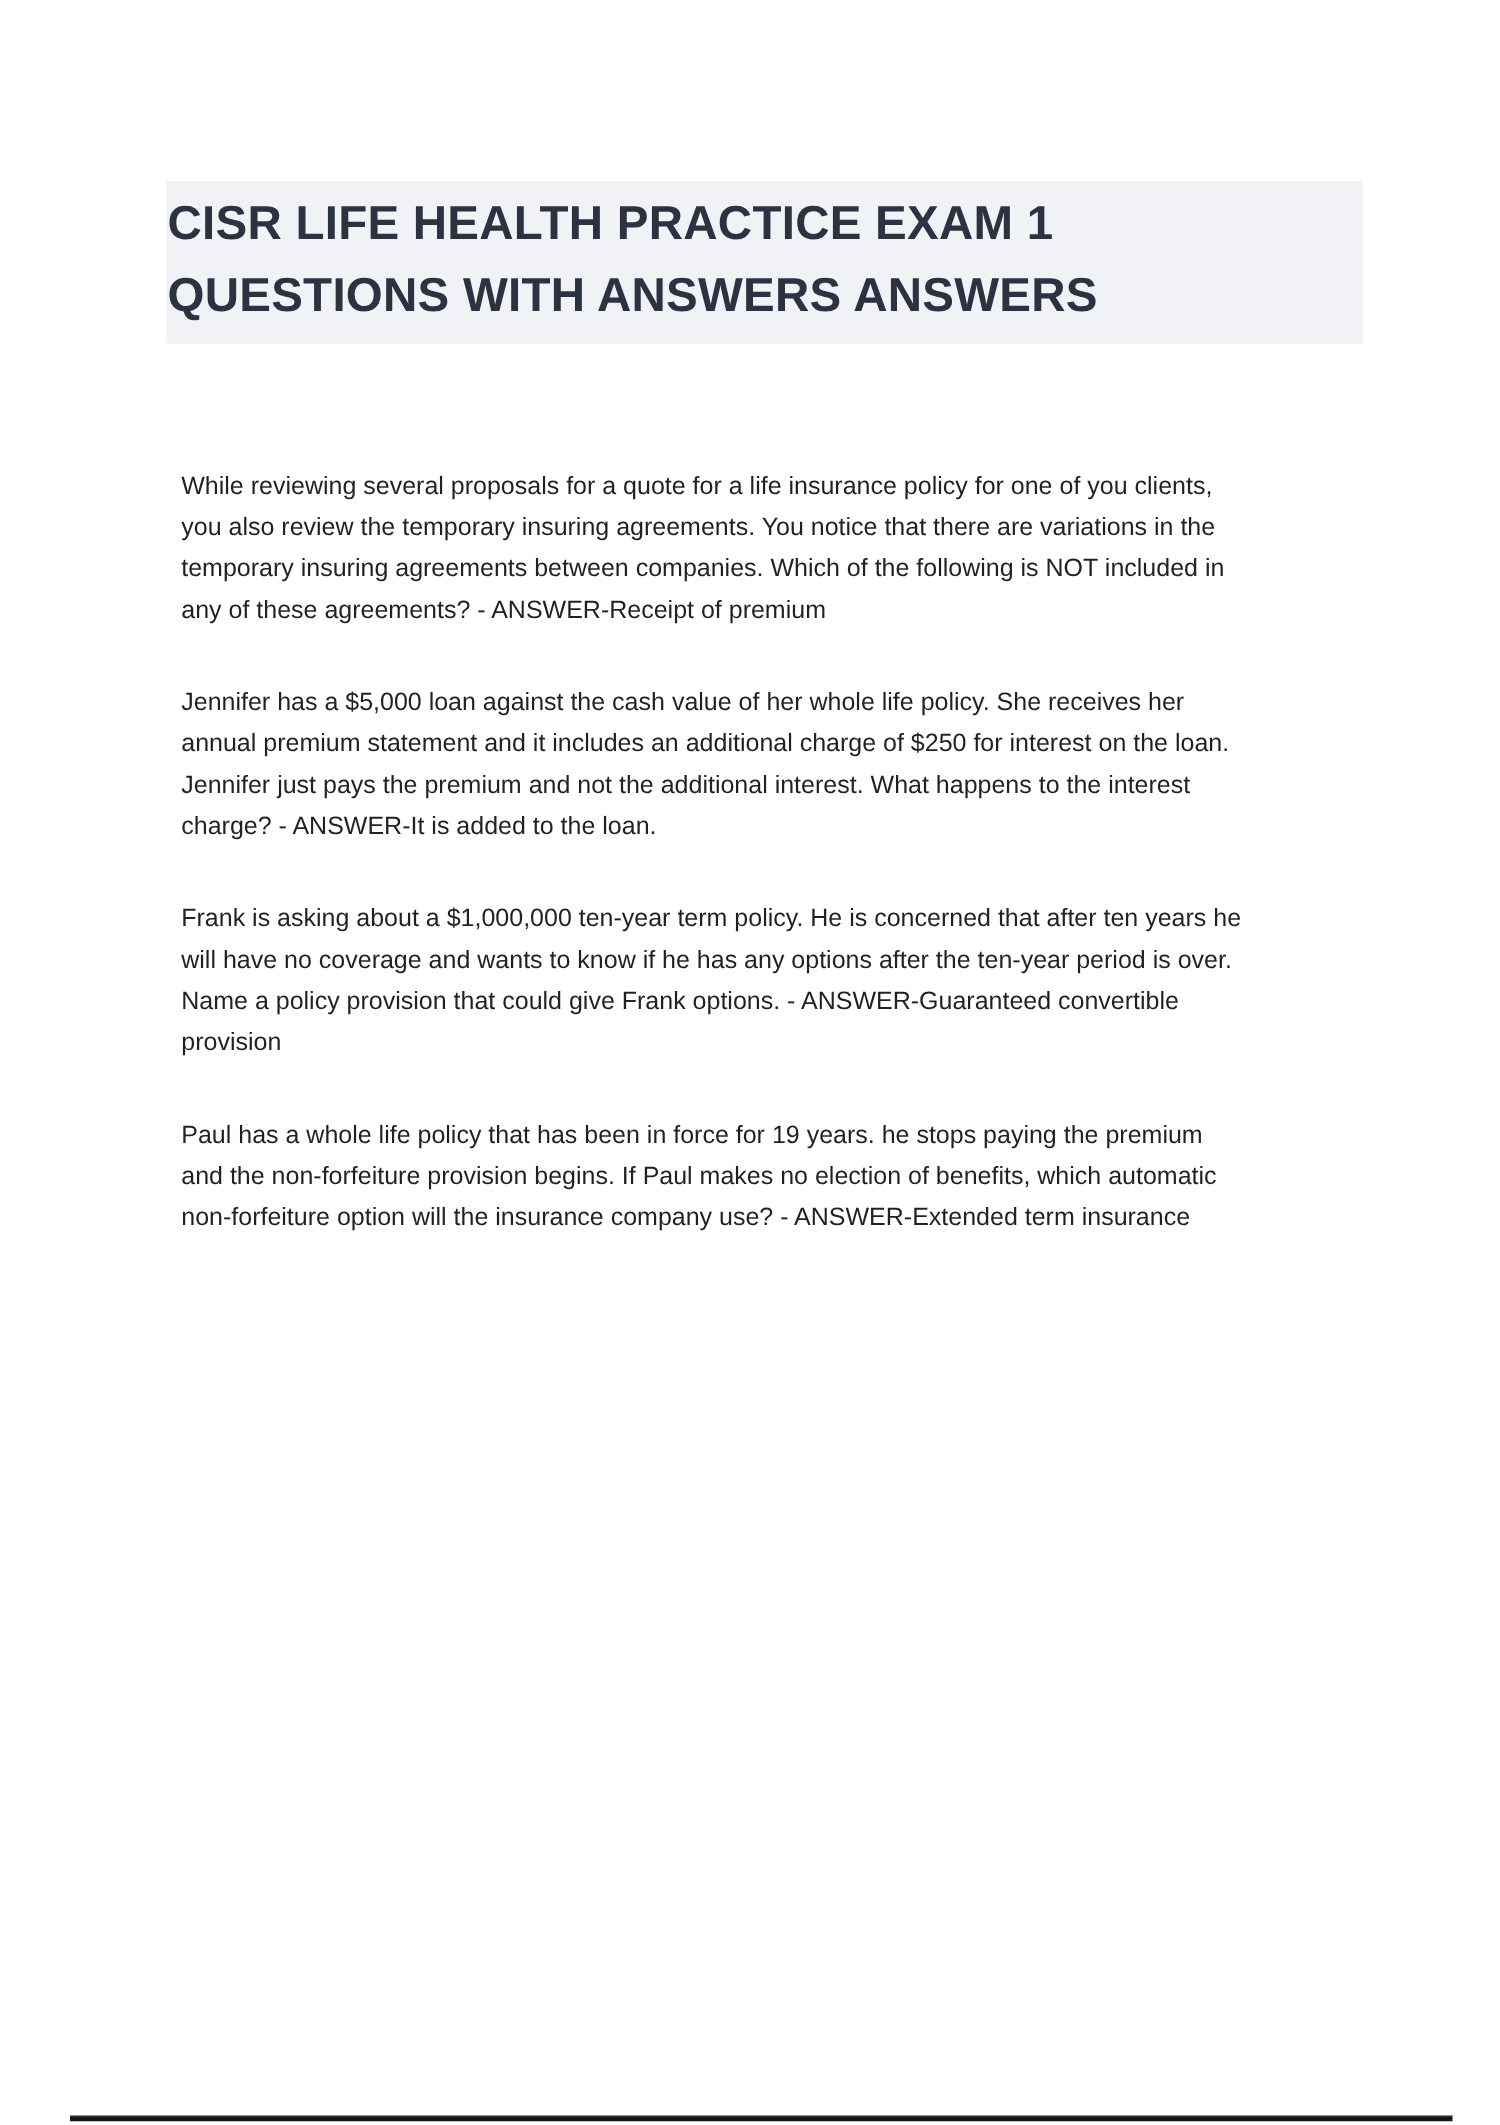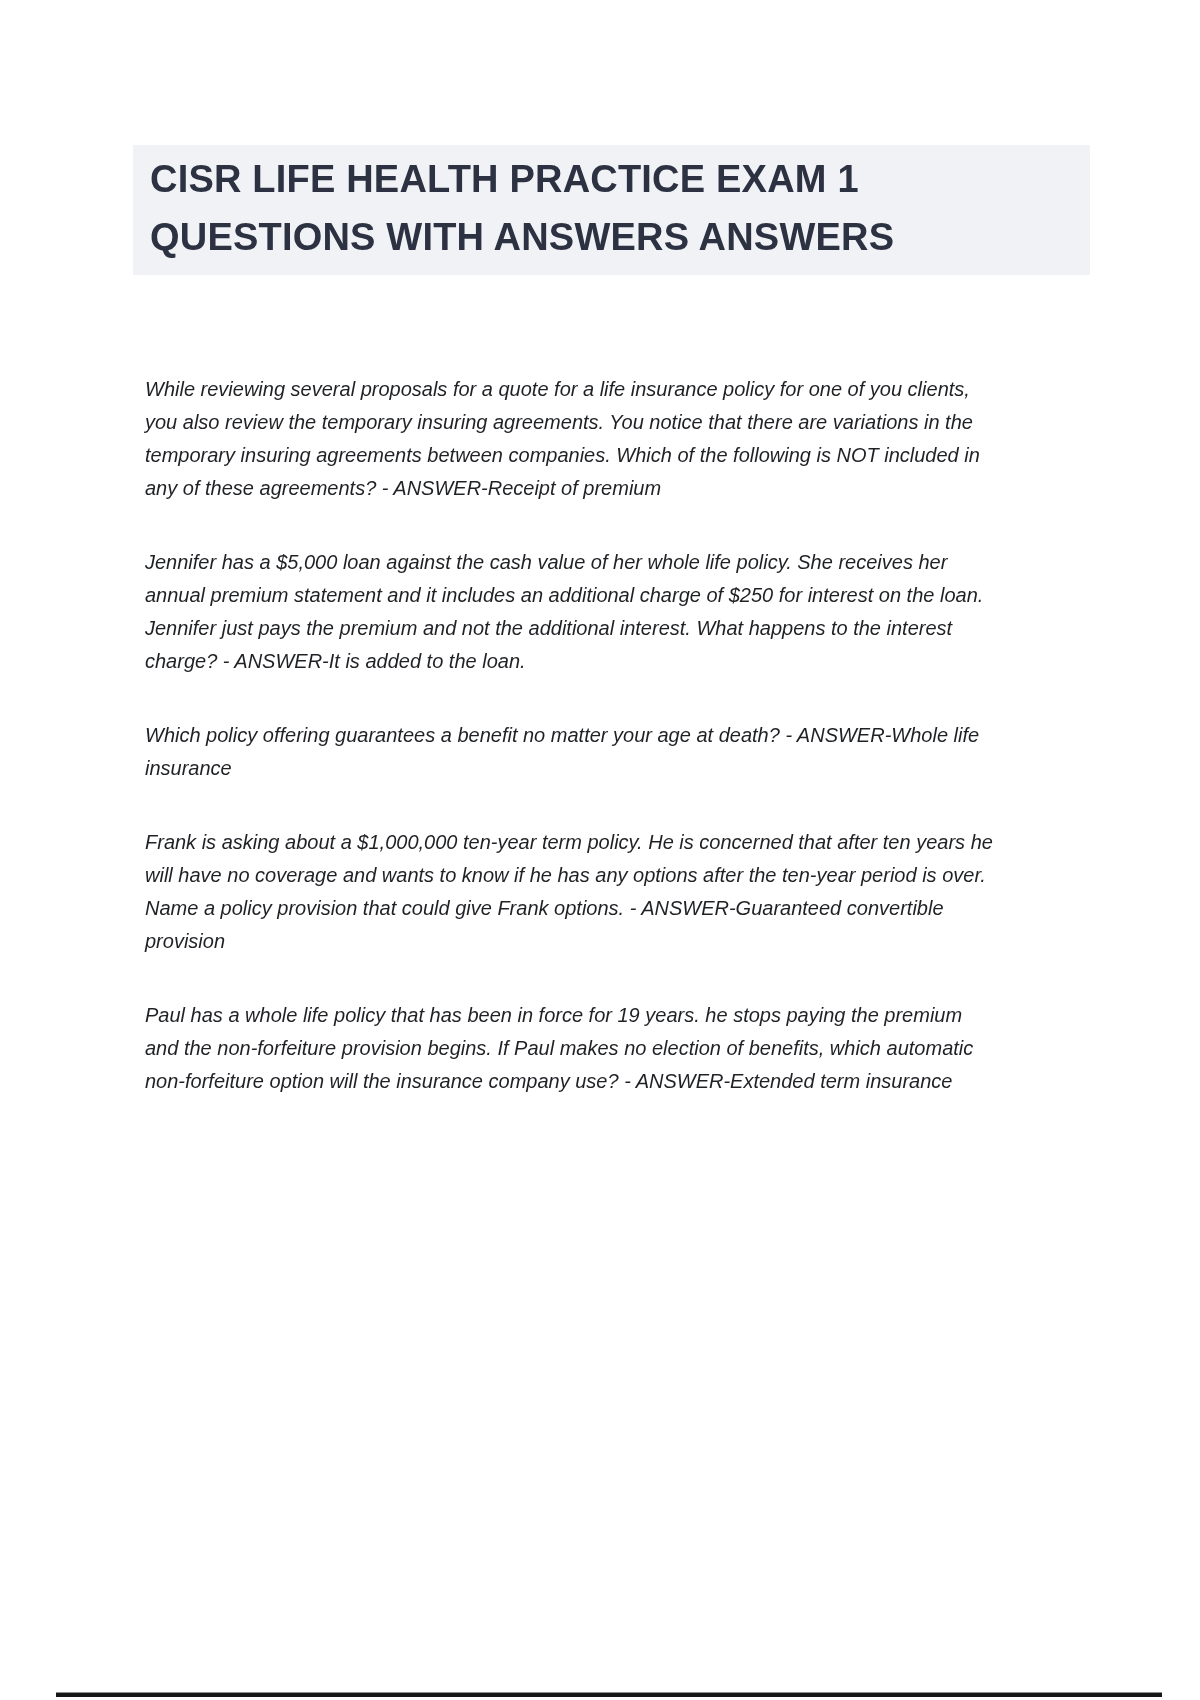--- a/index.html
+++ b/index.html
@@ -18,21 +18,21 @@
     position: absolute;
     inset: 0;
     background: #ffffff;
   }
   .doc-title {
     position: absolute;
     left: 133px;
     top: 145px;
     width: 957px;
     box-sizing: border-box;
-    padding: 5px 10px 9px 17px;
+    padding: 5px 10px 9px 1px;
     background: #f1f2f6;
     color: #2c3242;
     font-size: 38px;
     line-height: 58px;
     font-weight: bold;
     letter-spacing: 0.2px;
     margin: 0;
   }
   .doc-title .title-line {
     display: block;
@@ -43,21 +43,20 @@
     left: 145px;
     top: 373px;
     width: 866px;
     color: #1f2125;
     font-size: 20px;
     line-height: 33px;
   }
   .doc-body p {
     margin: 0 16px 41px 0;
     padding: 0;
-    font-style: italic;
   }
   .page-bottom-rule {
     position: absolute;
     left: 56px;
     top: 1692px;
     width: 1106px;
     height: 4px;
     background: #161616;
     border-top: 1px solid #8f8f8f;
   }
@@ -68,20 +67,19 @@
 <div class="doc-page">
 
   <h1 class="doc-title">
     <span class="title-line">CISR LIFE HEALTH PRACTICE EXAM 1</span>
     <span class="title-line">QUESTIONS WITH ANSWERS ANSWERS</span>
   </h1>
 
   <div class="doc-body">
     <p>While reviewing several proposals for a quote for a life insurance policy for one of you clients, you also review the temporary insuring agreements. You notice that there are variations in the temporary insuring agreements between companies. Which of the following is NOT included in any of these agreements? - ANSWER-Receipt of premium</p>
     <p>Jennifer has a $5,000 loan against the cash value of her whole life policy. She receives her annual premium statement and it includes an additional charge of $250 for interest on the loan. Jennifer just pays the premium and not the additional interest. What happens to the interest charge? - ANSWER-It is added to the loan.</p>
-    <p>Which policy offering guarantees a benefit no matter your age at death? - ANSWER-Whole life insurance</p>
     <p>Frank is asking about a $1,000,000 ten-year term policy. He is concerned that after ten years he will have no coverage and wants to know if he has any options after the ten-year period is over. Name a policy provision that could give Frank options. - ANSWER-Guaranteed convertible provision</p>
     <p>Paul has a whole life policy that has been in force for 19 years. he stops paying the premium and the non-forfeiture provision begins. If Paul makes no election of benefits, which automatic non-forfeiture option will the insurance company use? - ANSWER-Extended term insurance</p>
   </div>
 
   <div class="page-bottom-rule"></div>
 
 </div>
 
 </body></html>

